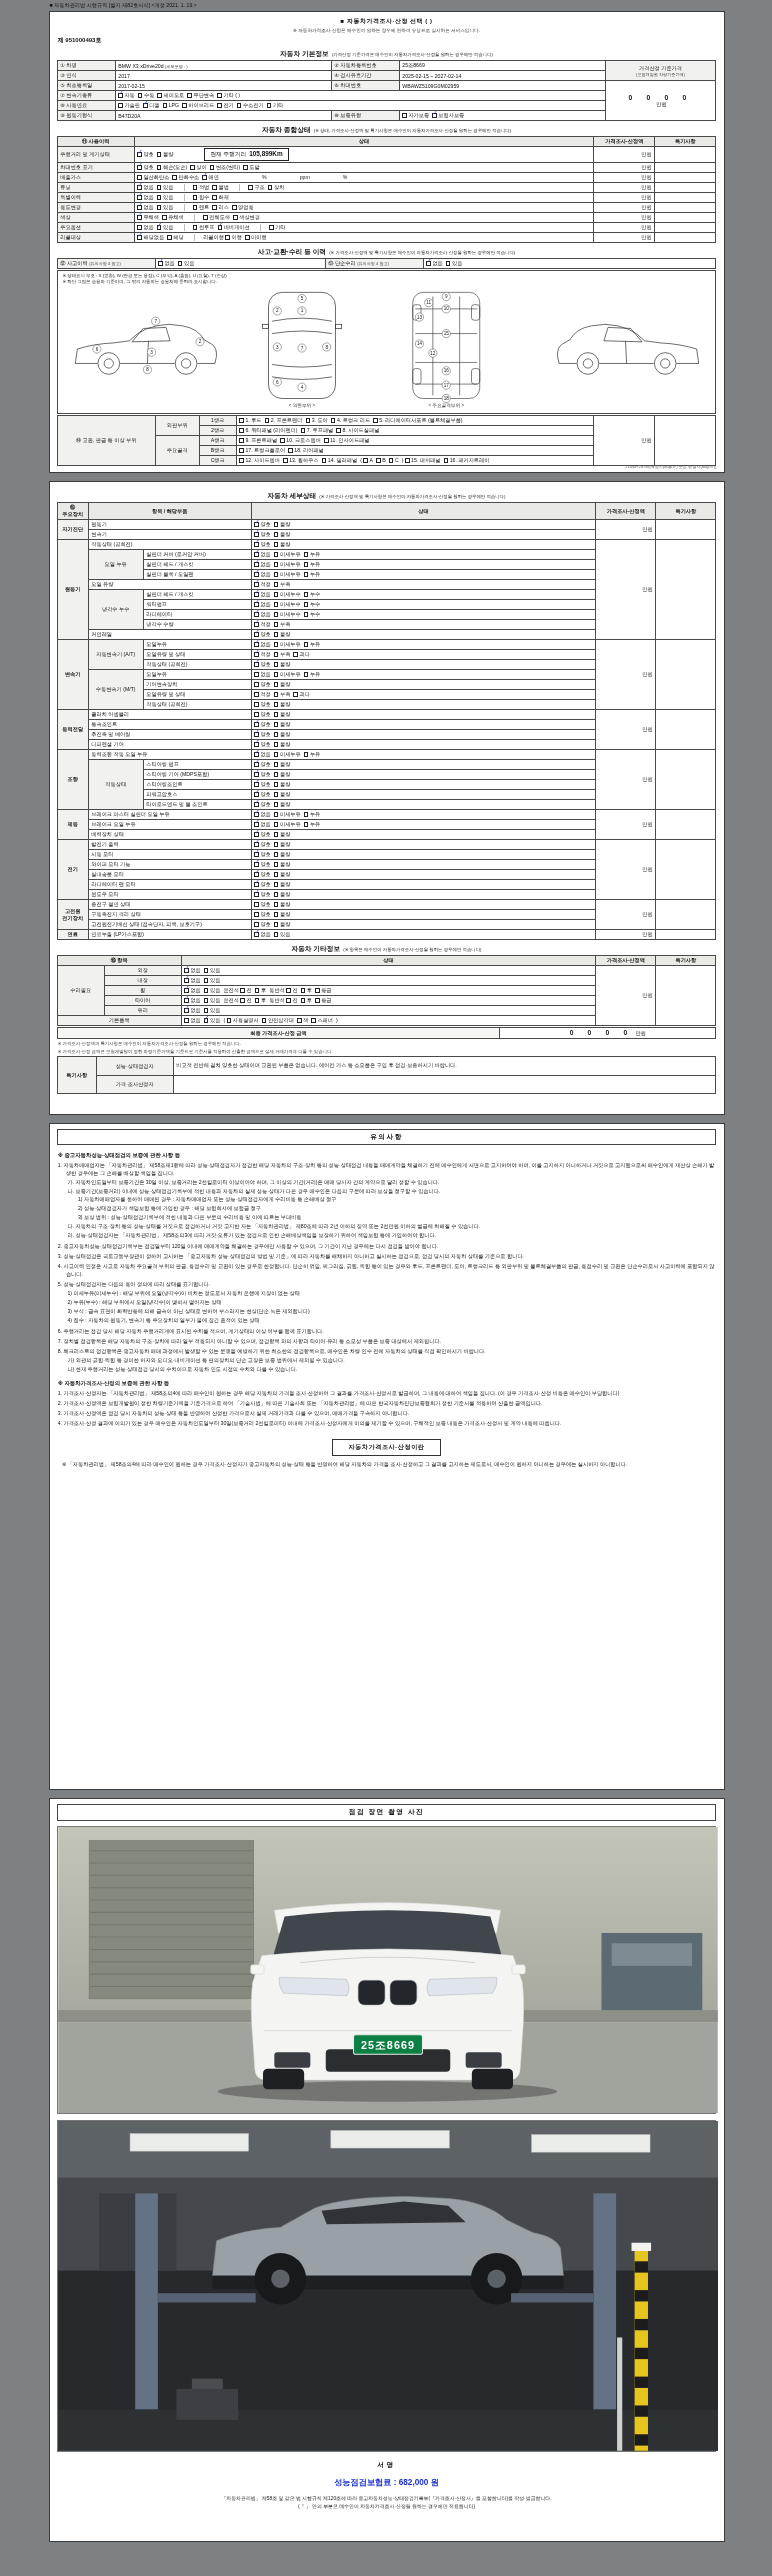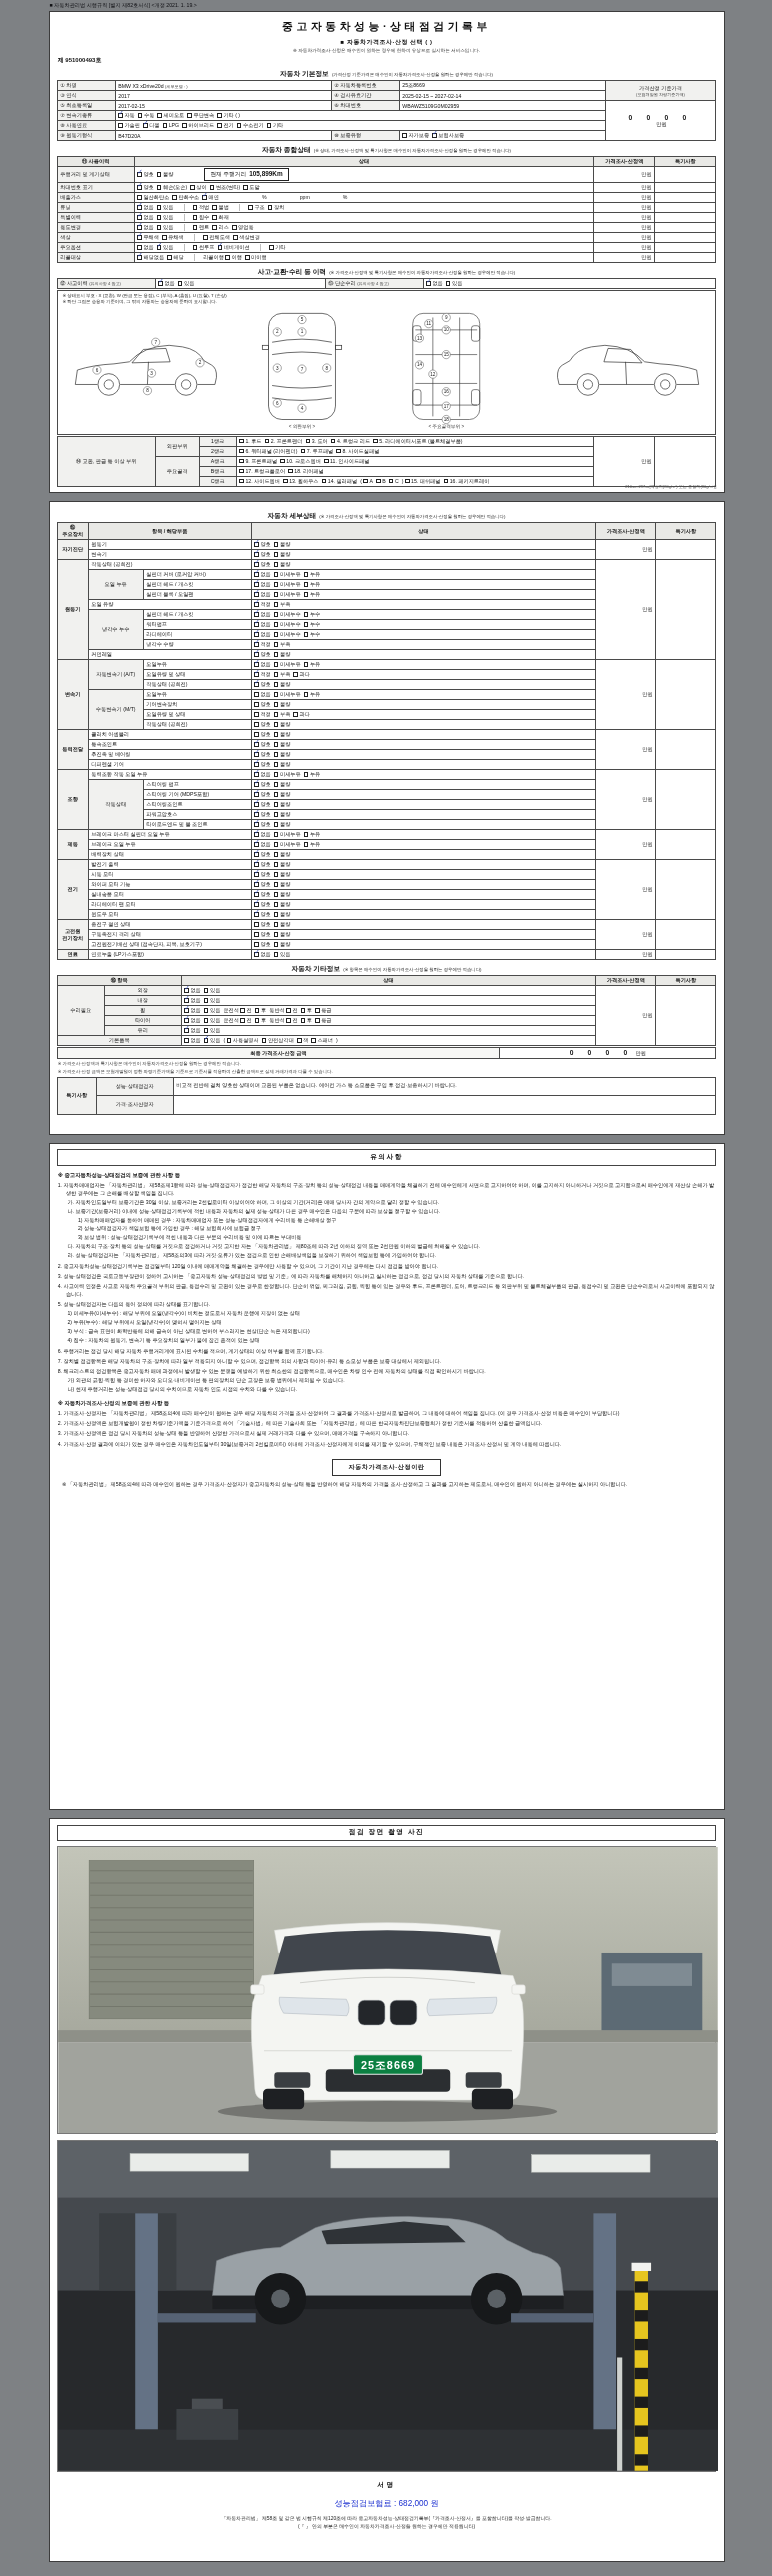--- a/index.html
+++ b/index.html
@@ -40,37 +40,36 @@
   .hbox{border:0.5px solid #444;text-align:center;font-weight:bold;font-size:6.7px;padding:2.6px 0;letter-spacing:1.5px;margin-bottom:4.1px;background:#fff}
   .nb-head{font-weight:bold;font-size:5.4px;margin:6.2px 1px 2.1px}
   .ni{font-size:5.2px;line-height:1.55;margin:2.1px 1px;padding-left:8.2px;text-indent:-8.2px}
   .ns{font-size:5.2px;line-height:1.5;margin:1px 1px;padding-left:18.5px;text-indent:-8.8px}
   .nss{font-size:5.2px;line-height:1.5;margin:1px 1px;padding-left:29px;text-indent:-8.8px}
   .nbox-wrap{text-align:center;margin:11.3px 0 4.1px}
   .nbox{display:inline-block;border:0.8px solid #333;padding:3.1px 15.5px;font-weight:bold;font-size:6.2px;letter-spacing:0.5px}
   .nboxtext{font-size:5.2px;line-height:1.6;margin-top:4.1px;padding:0 5.2px}
   .photo{margin:5.2px 0 6.2px;border:0.5px solid #777;line-height:0}
   .sign-title{text-align:center;font-weight:bold;font-size:6.7px;letter-spacing:2.6px;margin-top:9.3px}
-  .insurance{text-align:center;font-weight:normal;font-size:8.2px;margin:7.2px 0 6.2px}
+  .insurance{text-align:center;font-weight:bold;font-size:8.2px;margin:7.2px 0 6.2px}
   .sign-line{text-align:center;font-size:4.9px;color:#222;margin:2.1px 0}
   .final-label{text-align:center;font-weight:bold;font-size:6.2px;background:#f7f7f5}
   .final-notes{font-size:4.4px;color:#333;margin:1.5px 1px;line-height:1.45}
   .who{background:#f1f1ef;text-align:center}
   .remark-cell{font-size:5.2px;line-height:1.5;vertical-align:top;padding-top:2.1px}
   .vlabel{background:#f1f1ef;text-align:center;font-weight:bold}
   .pagefoot{position:absolute;right:7.2px;bottom:3.1px;font-size:4.1px;color:#555}
 </style>
 </head>
 <body>
 
 <div class="page">
   <div class="formnote">■ 자동차관리법 시행규칙 [별지 제82호서식] &lt;개정 2021. 1. 19.&gt;</div>
 
   <section class="panel p1">
-    <div class="title">중고자동차성능·상태점검기록부</div>
     <div class="sel">■ 자동차가격조사·산정 선택  (        )</div>
     <div class="selnote">※ 자동차가격조사·산정은 매수인이 원하는 경우에 한하여 유상으로 실시하는 서비스입니다.</div>
     <div class="docno">제 951000493호</div>
     <div id="m-basic">
         <div class="sec-title"><span class="st">자동차 기본정보</span><span class="stn">(가격산정 기준가격은 매수인이 자동차가격조사·산정을 원하는 경우에만 적습니다)</span></div>
         <table class="f">
           <colgroup>
             <col style="width:58px">
             <col style="width:216px">
             <col style="width:68px">

